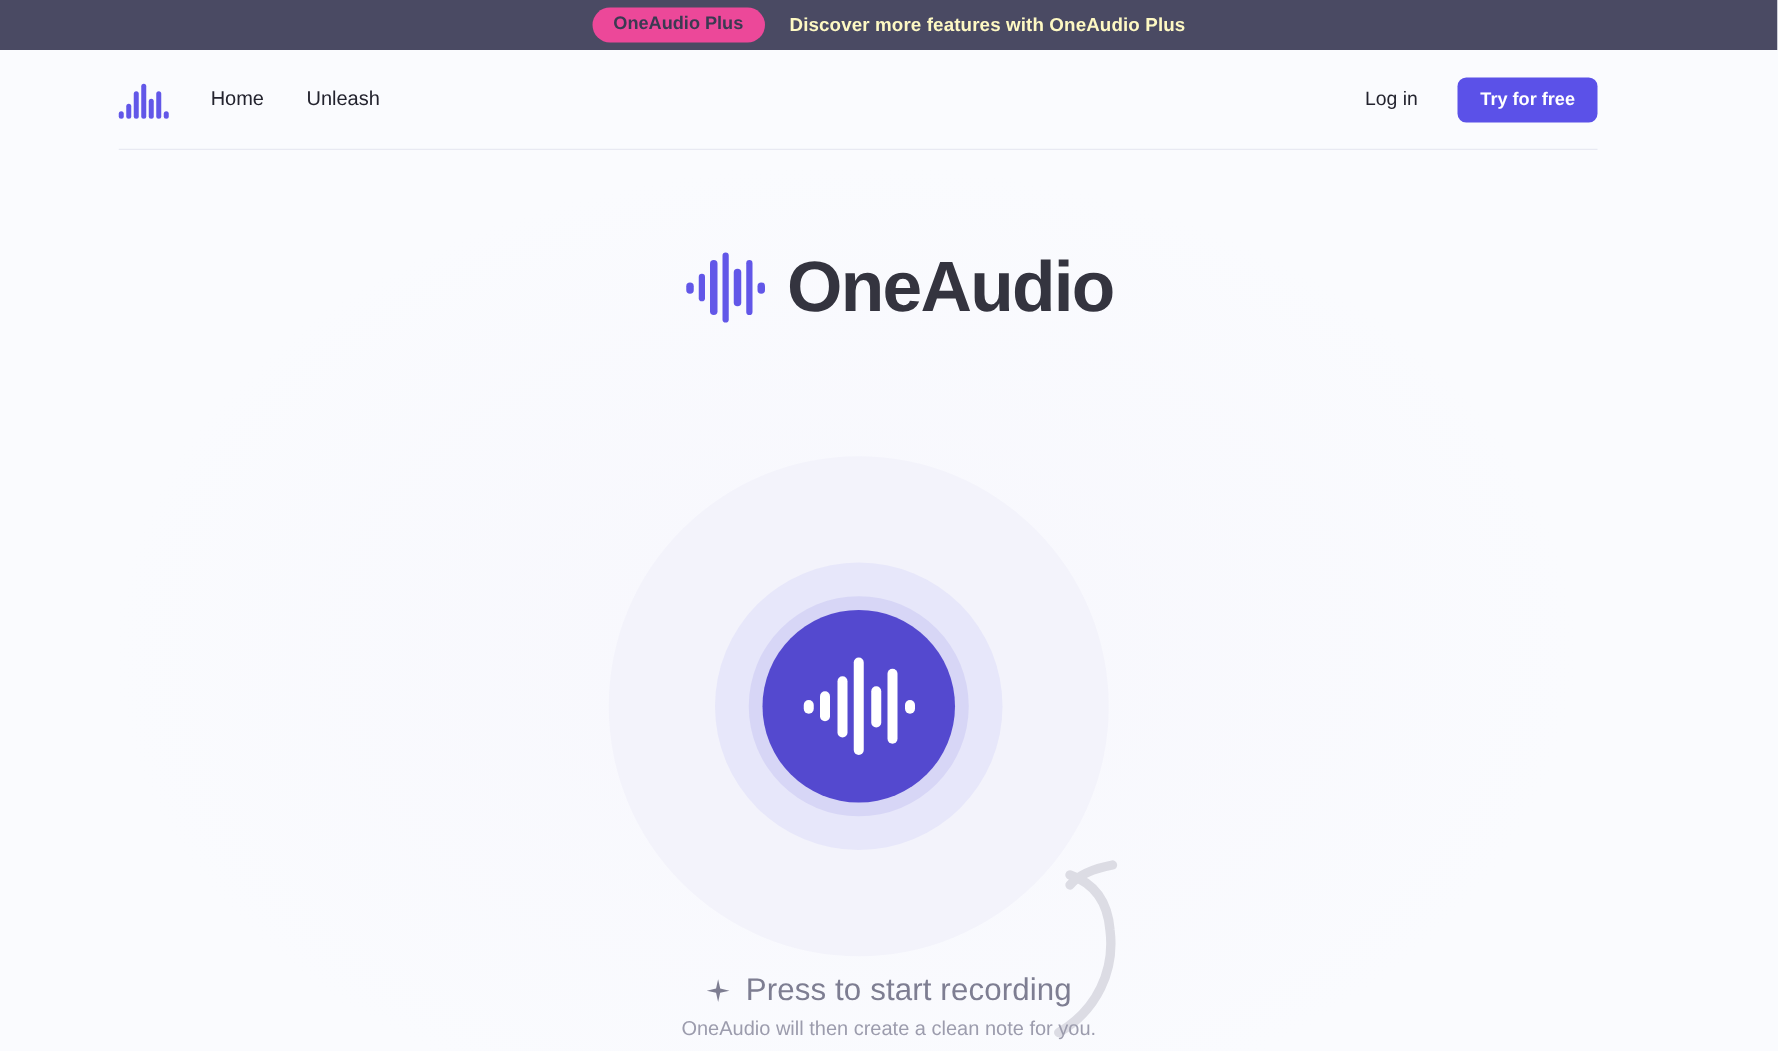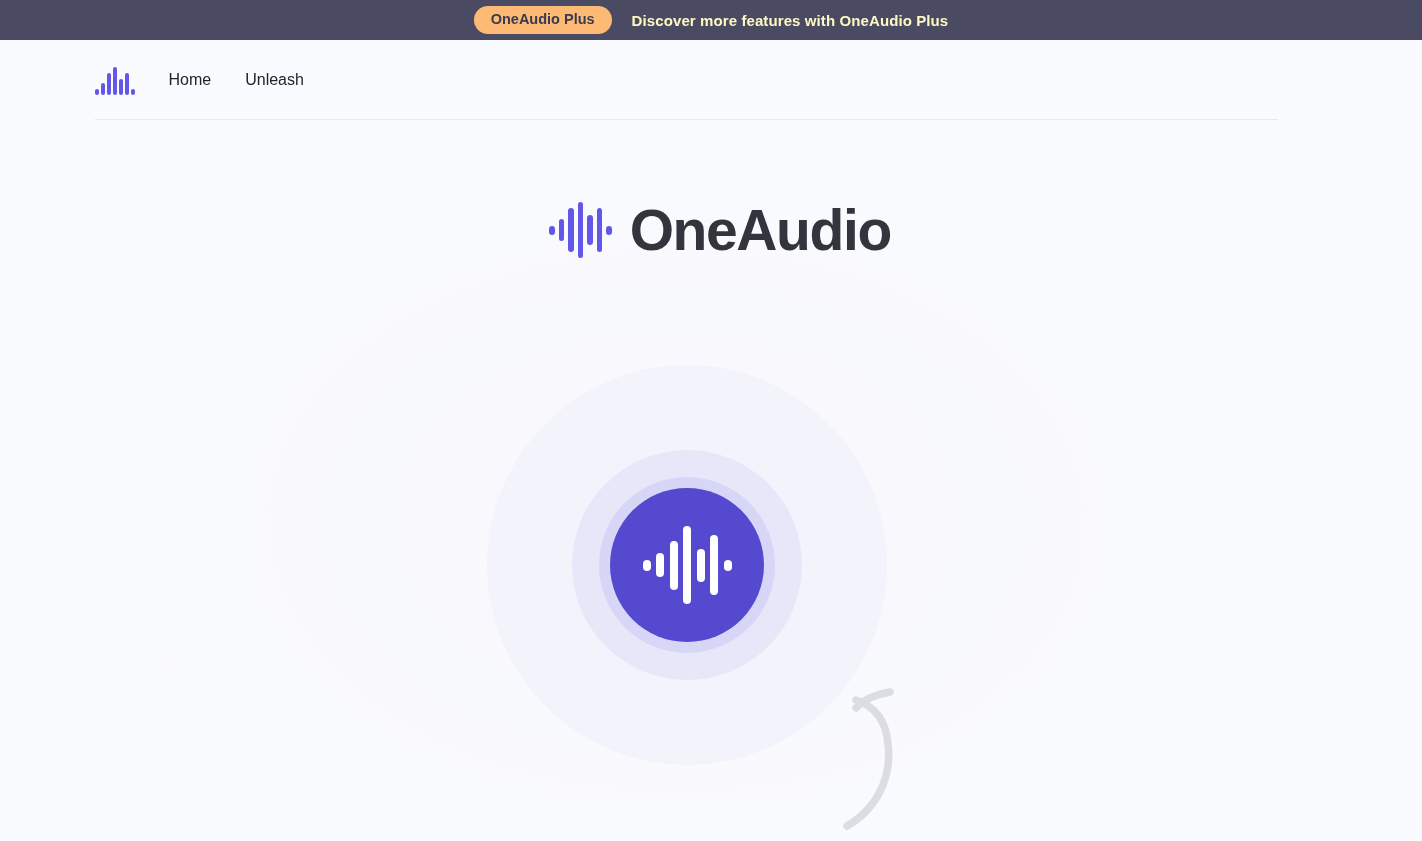--- a/index.html
+++ b/index.html
@@ -23,21 +23,21 @@
     background: #4a4a63;
     display: flex;
     align-items: center;
     justify-content: center;
     gap: 20px;
     position: relative;
     z-index: 20;
   }
 
   .promo-pill {
-    background: #fdba74;
+    background: #ec4899;
     color: #3a3a52;
     font-size: 14.5px;
     font-weight: 600;
     padding: 6px 17px;
     border-radius: 999px;
     line-height: 1.1;
     white-space: nowrap;
     cursor: pointer;
   }
 
@@ -303,20 +303,24 @@
         <span class="bar" style="height:16px"></span>
         <span class="bar" style="height:22px"></span>
         <span class="bar" style="height:6px"></span>
       </div>
 
       <a class="nav-link">Home</a>
 
       <a class="nav-link">Unleash</a>
     </div>
 
+    <div class="nav-right">
+      <a class="login-link">Log in</a>
+      <button class="cta-button">Try for free</button>
+    </div>
   </nav>
 
   <div class="hero">
     <div class="hero-title-row">
 
       <div class="hero-logo">
         <span class="bar" style="height:9px"></span>
         <span class="bar" style="height:22px"></span>
         <span class="bar" style="height:44px"></span>
         <span class="bar" style="height:56px"></span>
@@ -344,14 +348,23 @@
       <span class="bar" style="height:60px"></span>
       <span class="bar" style="height:11px"></span>
     </button>
   </div>
 
   <svg class="arrow-doodle" viewBox="0 0 110 180">
     <path d="M 27 158 C 58 140, 72 108, 68 76 C 66 52, 54 38, 36 32" fill="none" stroke="#dcdce4" stroke-width="7.5" stroke-linecap="round"></path>
     <path d="M 70 24 C 54 27, 42 33, 36 40" fill="none" stroke="#dcdce4" stroke-width="7.5" stroke-linecap="round"></path>
   </svg>
 
+  <div class="prompt">
+    <div class="prompt-main">
+      <svg class="sparkle-icon" viewBox="0 0 24 24">
+        <path d="M12 0.5 L14.1 9.9 L23.5 12 L14.1 14.1 L12 23.5 L9.9 14.1 L0.5 12 L9.9 9.9 Z" fill="#7e7e92"></path>
+      </svg>
+      <span>Press to start recording</span>
+    </div>
+    <div class="prompt-sub">OneAudio will then create a clean note for you.</div>
+  </div>
 
 </div>
 
 </body></html>

